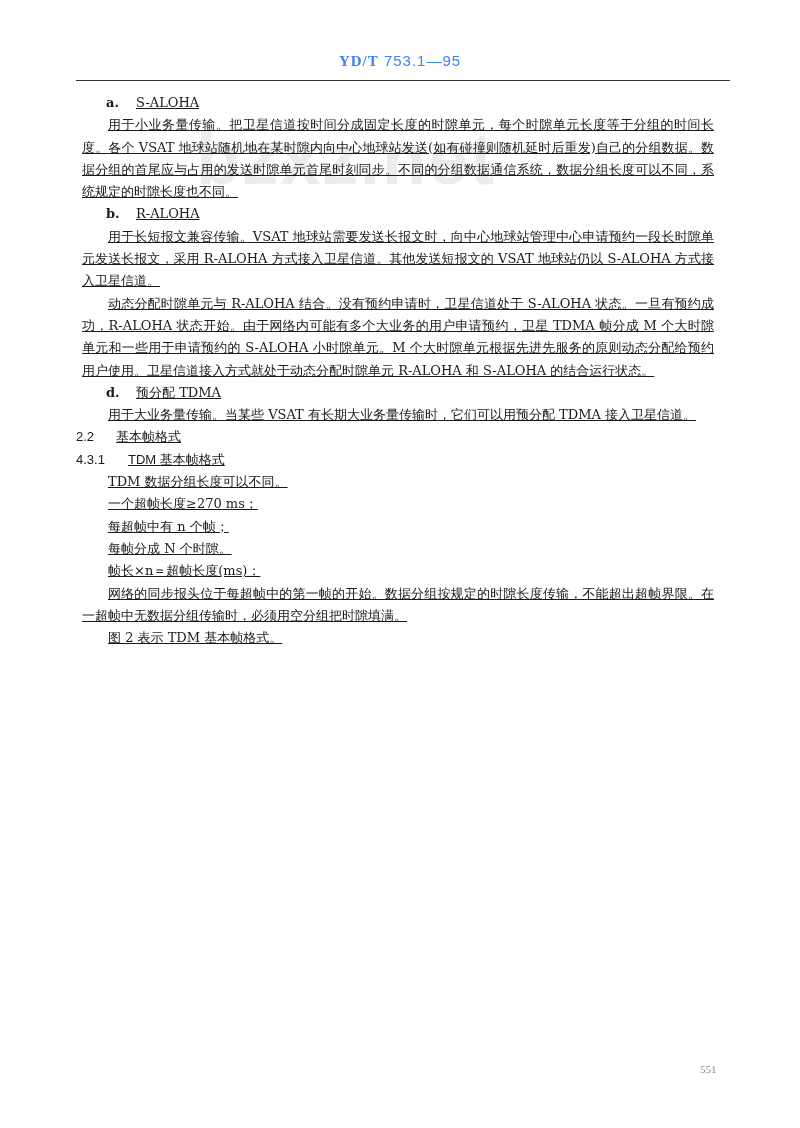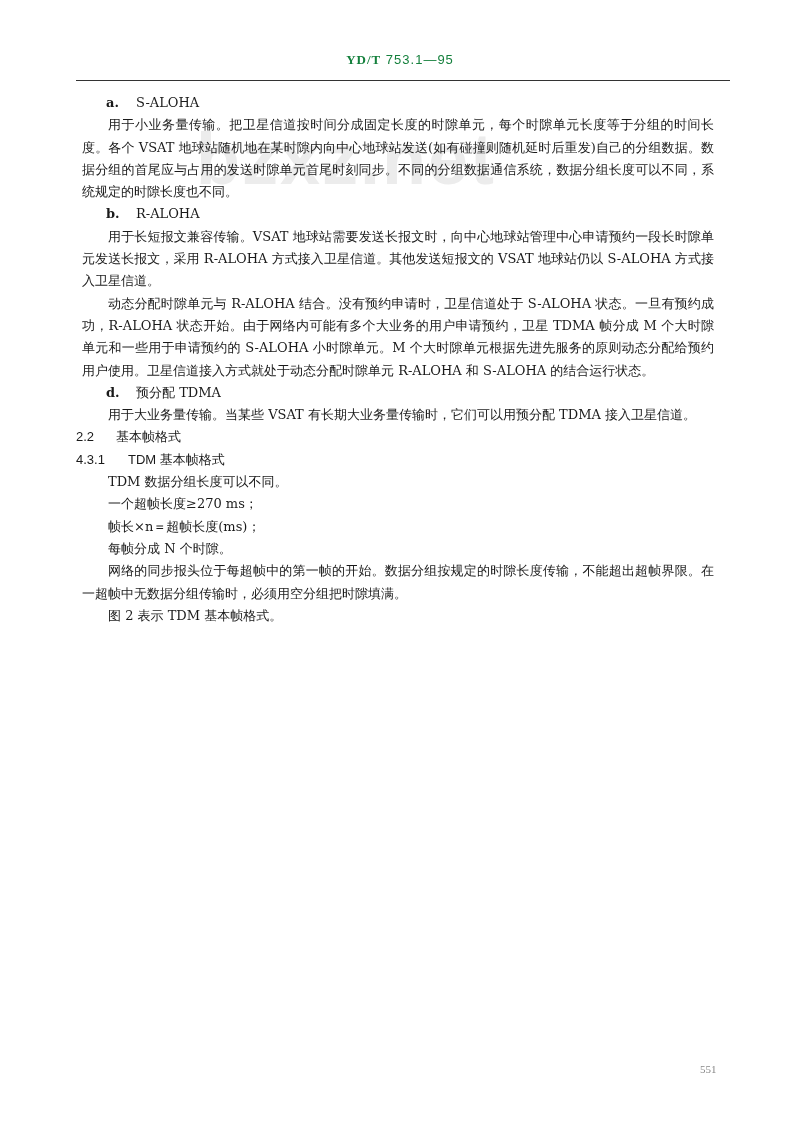--- a/index.html
+++ b/index.html
@@ -1,25 +1,25 @@
 <!DOCTYPE html>
 <html><head>
 <meta charset="utf-8">
 <style>
   html, body { margin: 0; padding: 0; background: #ffffff; }
   body { width: 800px; height: 1128px; position: relative; overflow: hidden;
          font-family: "DejaVu Serif", "Liberation Serif", serif; color: #1a1a1a; }
   .header { position: absolute; top: 52px; left: 0; width: 800px; text-align: center;
-            font-family: "Liberation Sans", sans-serif; font-size: 13px; letter-spacing: 1px; color: #15803d; }
+            font-family: "Liberation Sans", sans-serif; font-size: 15px; letter-spacing: 1px; color: #3b82f6; }
   .header b { font-family: "Liberation Serif", serif; font-weight: bold; }
   .rule { position: absolute; top: 80px; left: 76px; width: 654px; height: 0; border-top: 1.5px solid #333; }
   .watermark { position: absolute; left: 196px; top: 118px; font-family: "Liberation Sans", sans-serif;
                font-weight: bold; font-size: 72px; color: #ececec; letter-spacing: 2px; z-index: 0; }
   .content { position: absolute; left: 82px; top: 92px; width: 632px; z-index: 1;
-             font-size: 13px; line-height: 22.3px; }
+             font-size: 13px; line-height: 22.3px; text-decoration: underline; }
   .content p { margin: 0; text-align: justify; text-align-last: left; }
   .item-head { padding-left: 24px; }
   .item-head .lbl { display: inline-block; width: 30px; font-weight: bold; }
   .para { text-indent: 26px; }
   .sec { font-family: "Liberation Sans", sans-serif; }
   .sec .num { display: inline-block; min-width: 40px; }
   .line { padding-left: 26px; }
   .pagenum { position: absolute; left: 688px; top: 1063px; font-family: "Liberation Serif", serif;
              font-size: 11px; color: #888; margin-left: 12px; }
 </style>
@@ -55,19 +55,20 @@
 
   <p class="sec" style="margin-left:-6px;">
     <span class="num">2.2</span><span>基本帧格式</span>
   </p>
 
   <p class="sec" style="margin-left:-6px;">
     <span class="num" style="min-width:52px;">4.3.1</span><span>TDM 基本帧格式</span>
   </p>
   <p class="line">TDM 数据分组长度可以不同。</p>
   <p class="line">一个超帧长度≥270 ms；</p>
+  <p class="line">每超帧中有 n 个帧；</p>
+  <p class="line">每帧分成 N 个时隙。</p>
   <p class="line">帧长×n＝超帧长度(ms)；</p>
-  <p class="line">每帧分成 N 个时隙。</p>
   <p class="para">网络的同步报头位于每超帧中的第一帧的开始。数据分组按规定的时隙长度传输，不能超出超帧界限。在一超帧中无数据分组传输时，必须用空分组把时隙填满。</p>
   <p class="line">图 2 表示 TDM 基本帧格式。</p>
 </div>
 
 <div class="pagenum">551</div>
 
 </body></html>

